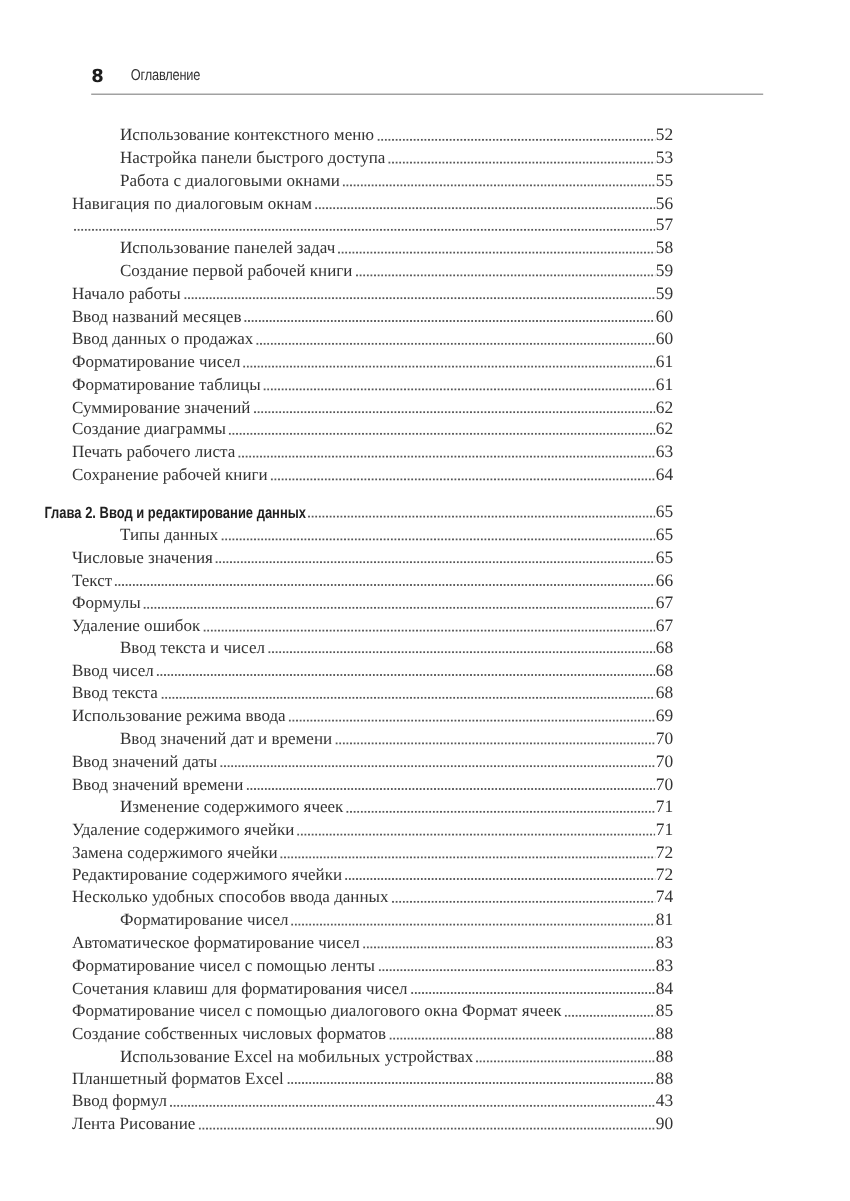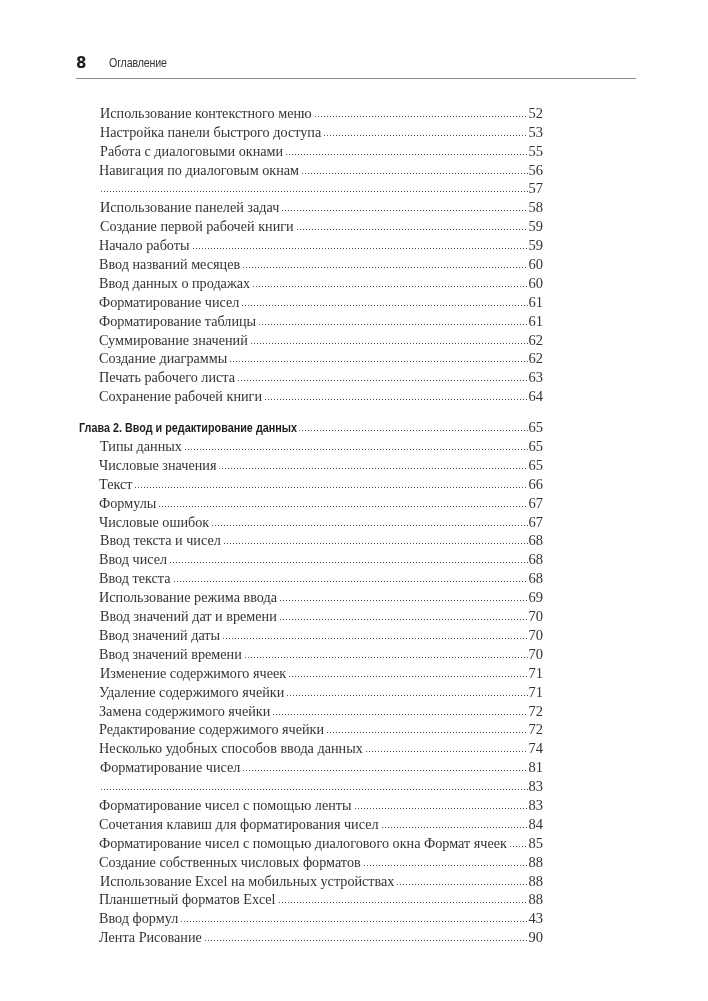--- a/index.html
+++ b/index.html
@@ -51,23 +51,23 @@
   .toc-entry {
     position: relative;
     height: 18.9px;
     display: flex;
     align-items: flex-end;
     font-family: "Liberation Serif", serif;
     font-size: 14.2px;
     line-height: 17px;
     color: #333;
   }
-  .toc-entry.level-0 { padding-left: 79px; }
+  .toc-entry.level-0 { padding-left: 37px; }
   .toc-entry.level-1 { padding-left: 100px; }
-  .toc-entry.level-2 { padding-left: 99px; }
+  .toc-entry.level-2 { padding-left: 60px; }
   .toc-entry.chapter {
     margin-top: 12px;
   }
   .toc-entry .title {
     white-space: nowrap;
     flex: 0 0 auto;
     background: #fff;
     padding-right: 1px;
   }
   .toc-entry.chapter .title {
@@ -84,21 +84,21 @@
     height: 4px;
     margin: 0 1px 4px 1px;
     background-image: radial-gradient(circle, #555 0.6px, transparent 0.8px);
     background-size: 3px 3px;
     background-repeat: repeat-x;
     background-position: left bottom;
   }
   .toc-entry .page {
     flex: 0 0 auto;
     width: auto;
-    margin-right: 73px;
+    margin-right: 55px;
     text-align: right;
     white-space: nowrap;
     font-size: 14.5px;
   }
 </style>
 </head>
 <body>
 
 <div class="page-header">
   <span class="page-number">8</span>
@@ -204,21 +204,21 @@
     <span class="title">Текст</span>
     <span class="leader"></span>
     <span class="page">66</span>
   </div>
     <div class="toc-entry level-2">
     <span class="title">Формулы</span>
     <span class="leader"></span>
     <span class="page">67</span>
   </div>
     <div class="toc-entry level-2">
-    <span class="title">Числовые ошибок</span>
+    <span class="title">Удаление ошибок</span>
     <span class="leader"></span>
     <span class="page">67</span>
   </div>
     <div class="toc-entry level-1">
     <span class="title">Ввод текста и чисел</span>
     <span class="leader"></span>
     <span class="page">68</span>
   </div>
     <div class="toc-entry level-2">
     <span class="title">Ввод чисел</span>
@@ -274,20 +274,21 @@
     <span class="title">Несколько удобных способов ввода данных</span>
     <span class="leader"></span>
     <span class="page">74</span>
   </div>
     <div class="toc-entry level-1">
     <span class="title">Форматирование чисел</span>
     <span class="leader"></span>
     <span class="page">81</span>
   </div>
     <div class="toc-entry level-2">
+    <span class="title">Автоматическое форматирование чисел</span>
     <span class="leader"></span>
     <span class="page">83</span>
   </div>
     <div class="toc-entry level-2">
     <span class="title">Форматирование чисел с помощью ленты</span>
     <span class="leader"></span>
     <span class="page">83</span>
   </div>
     <div class="toc-entry level-2">
     <span class="title">Сочетания клавиш для форматирования чисел</span>

